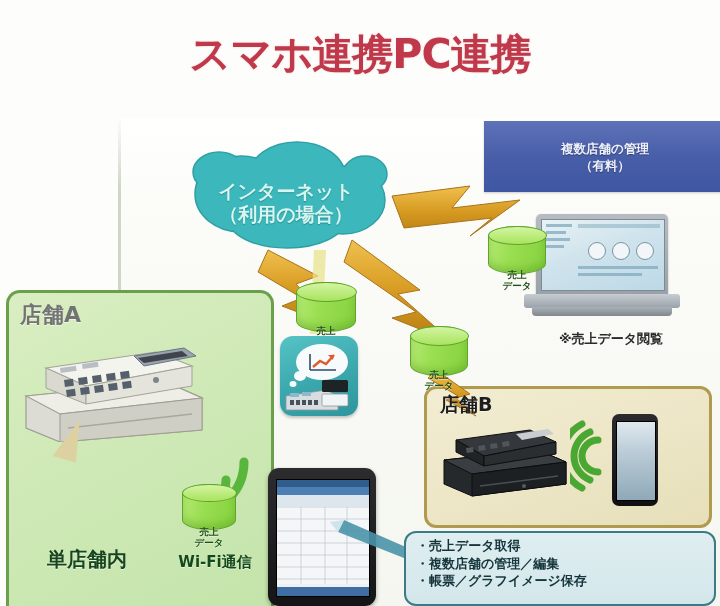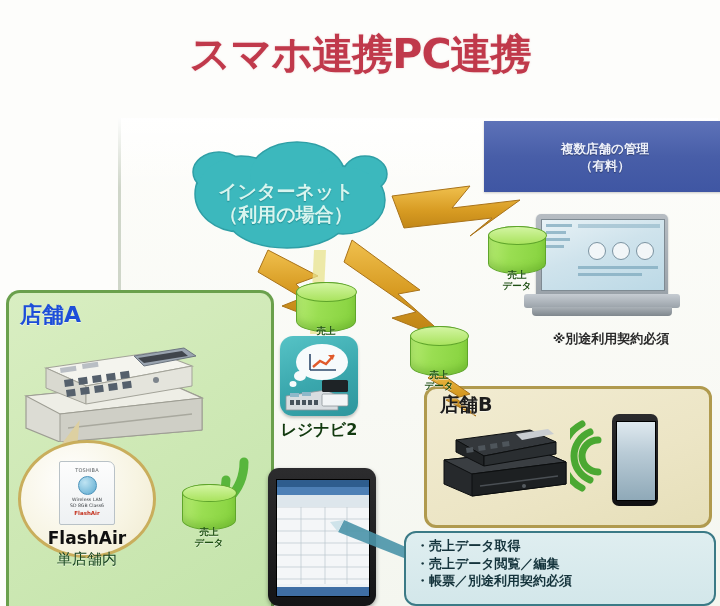--- a/index.html
+++ b/index.html
@@ -62,21 +62,21 @@
 
   
   .store-a{
     position:absolute;left:6px;top:290px;width:262px;height:316px;
     background:linear-gradient(150deg,#d9eec2 0%,#cfe9b6 45%,#c4e4ab 100%);
     border:3px solid #6aa04c;border-radius:14px 14px 0 0;
     border-bottom:none;z-index:8;
   }
   .store-a-label{
     position:absolute;left:20px;top:300px;z-index:20;
-    font-size:22px;font-weight:bold;color:#1d4ed8;
+    font-size:22px;font-weight:bold;color:#737373;
     text-shadow:0 1px 0 rgba(255,255,255,.6);
   }
 
   
   .store-b{
     position:absolute;left:424px;top:386px;width:282px;height:136px;
     background:linear-gradient(160deg,#f2ecd2 0%,#ece5c5 60%,#e6dfb9 100%);
     border:3px solid #b09a4e;border-radius:12px;z-index:8;
   }
   .store-b-label{
@@ -176,21 +176,21 @@
   }
   .fa-spec{font-size:4.6px;color:#3d4246;margin-top:2px;text-align:center;line-height:6px;}
   .fa-logo{font-size:5.5px;color:#c4321f;font-weight:bold;margin-top:1px;}
   .fa-name{
     position:absolute;left:0;right:0;bottom:7px;text-align:center;
     font-size:17px;font-weight:bold;color:#101010;
   }
 
   .store-a-note{
     position:absolute;left:12px;top:548px;width:150px;text-align:center;z-index:20;
-    font-size:15px;font-weight:normal;color:#17451f;line-height:22px;
+    font-size:20px;font-weight:bold;color:#17451f;line-height:22px;
     text-shadow:0 1px 0 rgba(255,255,255,.55);
   }
 
   
   .wifi{position:absolute;z-index:16;}
 
   .wifi-note{
     position:absolute;left:160px;top:553px;width:110px;text-align:center;z-index:21;
     font-size:15px;font-weight:bold;color:#15491c;
     text-shadow:0 1px 0 rgba(255,255,255,.5);
@@ -312,21 +312,21 @@
         <div class="chip" style="left:46px;top:22px;width:16px;height:16px;"></div>
         <div class="chip" style="left:70px;top:22px;width:16px;height:16px;"></div>
         <div class="chip" style="left:94px;top:22px;width:16px;height:16px;"></div>
         <div class="bar" style="left:36px;top:46px;width:80px;height:3px;"></div>
         <div class="bar" style="left:36px;top:53px;width:64px;height:3px;"></div>
       </div>
     </div>
     <div class="lap-base"></div>
     <div class="lap-foot"></div>
   </div>
-  <div class="lap-note">※別途利用契約必須</div>
+  <div class="lap-note">※売上データ閲覧</div>
 
   <div class="cyl" style="left:488px;top:226px;width:56px;height:46px;">
     <div class="body">
       <div class="top"></div>
       <div class="txt">
         <div>売上</div>
         <div>データ</div>
       </div>
     </div>
   </div>
@@ -363,32 +363,20 @@
       </g>
       <g fill="#b9bec4">
         <rect x="44" y="34" width="16" height="5" transform="rotate(-8 44 34)"></rect>
         <rect x="66" y="30" width="16" height="5" transform="rotate(-8 66 30)"></rect>
       </g>
       <circle cx="140" cy="46" r="3" fill="#7d848c"></circle>
     </svg>
   </div>
 
   <div class="fa-tail"></div>
-  <div class="fa-bubble">
-    <div class="fa-card">
-      <div class="fa-brand">TOSHIBA</div>
-      <div class="fa-globe"></div>
-      <div class="fa-spec">
-        <span>Wireless LAN</span><br>
-        <span>SD  8GB  Class6</span>
-      </div>
-      <div class="fa-logo">FlashAir</div>
-    </div>
-    <div class="fa-name">FlashAir</div>
-  </div>
 
   <div class="store-a-note">
     <div>単店舗内</div>
   </div>
 
   <svg class="wifi" style="left:176px;top:430px;width:80px;height:92px;">
     <g fill="none" stroke="#58b63c" stroke-width="9" stroke-linecap="round">
       <path d="M16,84 A34,34 0 0 0 50,50"></path>
       <path d="M16,84 A52,52 0 0 0 68,32"></path>
     </g>
@@ -396,20 +384,21 @@
 
   <div class="cyl" style="left:182px;top:484px;width:52px;height:44px;">
     <div class="body">
       <div class="top"></div>
       <div class="txt">
         <div>売上</div>
         <div>データ</div>
       </div>
     </div>
   </div>
+  <div class="wifi-note">Wi-Fi通信</div>
 
   <div class="cyl" style="left:296px;top:282px;width:58px;height:48px;">
     <div class="body">
       <div class="top"></div>
       <div class="txt">
         <div>売上</div>
         <div>データ</div>
       </div>
     </div>
   </div>
@@ -445,21 +434,20 @@
         <rect x="22" y="64" width="4" height="5"></rect>
           <rect x="28" y="64" width="4" height="5"></rect>
         <rect x="34" y="64" width="4" height="5"></rect>
       </g>
       <g fill="#8fb8c9">
         <rect x="10" y="57" width="9" height="4"></rect>
           <rect x="22" y="56" width="9" height="4"></rect>
       </g>
     </svg>
   </div>
-  <div class="app-label">レジナビ2</div>
 
   <div class="tablet">
     <div class="tab-screen">
       <div class="tab-topbar"></div>
       <div class="tab-subbar"></div>
       <div class="tab-grid">
         <svg width="100%" height="100%">
           <g stroke="#b9c6ce" stroke-width="0.7">
             <line x1="0" y1="12" x2="100" y2="12"></line>
               <line x1="0" y1="24" x2="100" y2="24"></line>
@@ -509,22 +497,22 @@
       <path d="M2,66 A36,36 0 0 1 2,2" transform="translate(10,6)"></path>
     </g>
   </svg>
 
   <div class="phone-b">
     <div class="phone-b-screen"></div>
   </div>
 
   <div class="bullets">
     <div>・売上データ取得</div>
-    <div>・売上データ閲覧／編集</div>
-    <div>・帳票／別途利用契約必須</div>
+    <div>・複数店舗の管理／編集</div>
+    <div>・帳票／グラフイメージ保存</div>
   </div>
 
   <svg id="arrows-top">
     <polygon points="408,548 344,520 338,532 404,558" fill="#4a93a8" opacity="0.9"></polygon>
     <polygon points="344,520 338,532 330,522" fill="#cfe3ea"></polygon>
   </svg>
 
 </div>
 
 </body></html>

